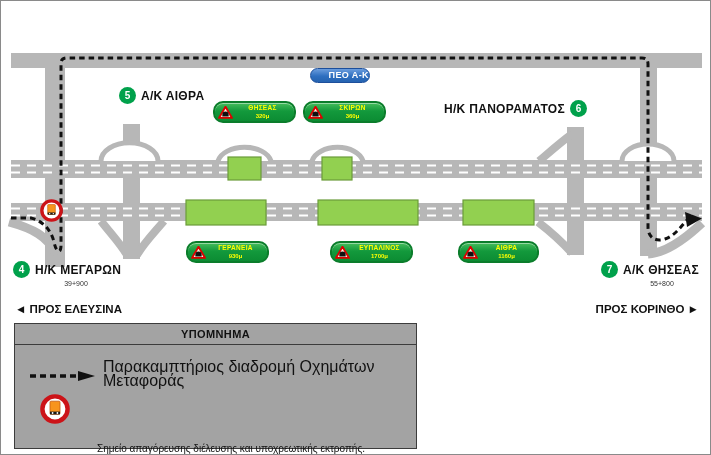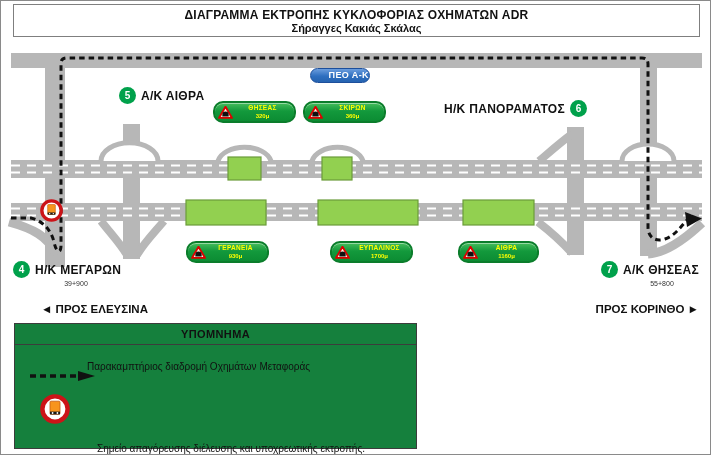--- a/index.html
+++ b/index.html
@@ -50,33 +50,33 @@
   .iclabel{font-size:12px;font-weight:bold;letter-spacing:.3px;white-space:nowrap;}
   .ic5{left:118px;top:86px;}
   .ic6{left:443px;top:99px;}
   .ic4{left:12px;top:260px;}
   .ic7{left:600px;top:260px;}
   .chain{font-size:7px;color:#333;text-align:center;}
   .chain4{left:36px;top:279px;width:78px;}
   .chain7{left:622px;top:279px;width:78px;}
 
   
-  .dir{top:302px;font-size:11.5px;font-weight:bold;white-space:nowrap;margin-left:26px;}
+  .dir{top:302px;font-size:11.5px;font-weight:bold;white-space:nowrap;}
   .dir-left{left:14px;}
   .dir-right{right:11px;}
 
   
   .prohib-diagram{left:39px;top:198px;width:23px;height:23px;}
 
   
-  .legend{left:13px;top:322px;width:403px;height:126px;border:1.5px solid #3c3c3c;background:#15803d;}
+  .legend{left:13px;top:322px;width:403px;height:126px;border:1.5px solid #3c3c3c;background:#a3a3a3;}
   .legend-title{height:21px;border-bottom:1.5px solid #3c3c3c;text-align:center;
     font-size:11px;font-weight:bold;line-height:21px;letter-spacing:.4px;}
   .dash-arrow{left:15px;top:46px;width:66px;height:12px;}
-  .ltext1{left:72px;top:36px;font-size:10px;line-height:14px;}
+  .ltext1{left:88px;top:36px;font-size:16px;line-height:14px;}
   .licon{left:25px;top:70px;width:30px;height:30px;}
   .ltext2{left:82px;top:81px;font-size:10px;margin-top:38px;}
 </style>
 </head>
 <body>
 
 <div class="frame">
 
   <svg class="abs net" width="711" height="455" viewBox="0 0 711 455">
 
@@ -110,24 +110,20 @@
     <rect x="227" y="156" width="33" height="23" fill="#92d050" stroke="#6b9c3a" stroke-width="1.2"></rect>
     <rect x="321" y="156" width="30" height="23" fill="#92d050" stroke="#6b9c3a" stroke-width="1.2"></rect>
     <rect x="185" y="199" width="80" height="25" fill="#92d050" stroke="#6b9c3a" stroke-width="1.2"></rect>
     <rect x="317" y="199" width="100" height="25" fill="#92d050" stroke="#6b9c3a" stroke-width="1.2"></rect>
     <rect x="462" y="199" width="71" height="25" fill="#92d050" stroke="#6b9c3a" stroke-width="1.2"></rect>
 
     <path d="M 10 217 L 30 217 C 42 220 50 229 53 241 C 55 251 60 254 60 244 L 60 62 Q 60 57 66 57 L 641 57 Q 647 57 647 63 L 647 226 C 647 237 655 241 664 238 C 673 235 679 227 686 219" stroke="#111111" stroke-width="3" stroke-dasharray="5.5 4" fill="none"></path>
     <polygon points="684,211 701,217.5 686,226" fill="#111111"></polygon>
   </svg>
 
-  <div class="abs title-box">
-    <div class="title-line1">ΔΙΑΓΡΑΜΜΑ ΕΚΤΡΟΠΗΣ ΚΥΚΛΟΦΟΡΙΑΣ ΟΧΗΜΑΤΩΝ ADR</div>
-    <div class="title-line2">Σήραγγες Κακιάς Σκάλας</div>
-  </div>
 
   <div class="abs peo-sign">ΠΕΟ Α-Κ</div>
 
   <div class="abs tsign t1">
     <svg class="tri" viewBox="0 0 20 18">
         <path d="M10 1 L19 16.5 L1 16.5 Z" fill="#fdf4e0" stroke="#dd0000" stroke-width="2.6" stroke-linejoin="round"></path>
         <path d="M5.6 14.6 v-2.6 a4.4 4.4 0 0 1 8.8 0 v2.6 z" fill="#101010"></path>
       </svg>
     <div class="tcol">
         <div class="tname">ΘΗΣΕΑΣ</div>

